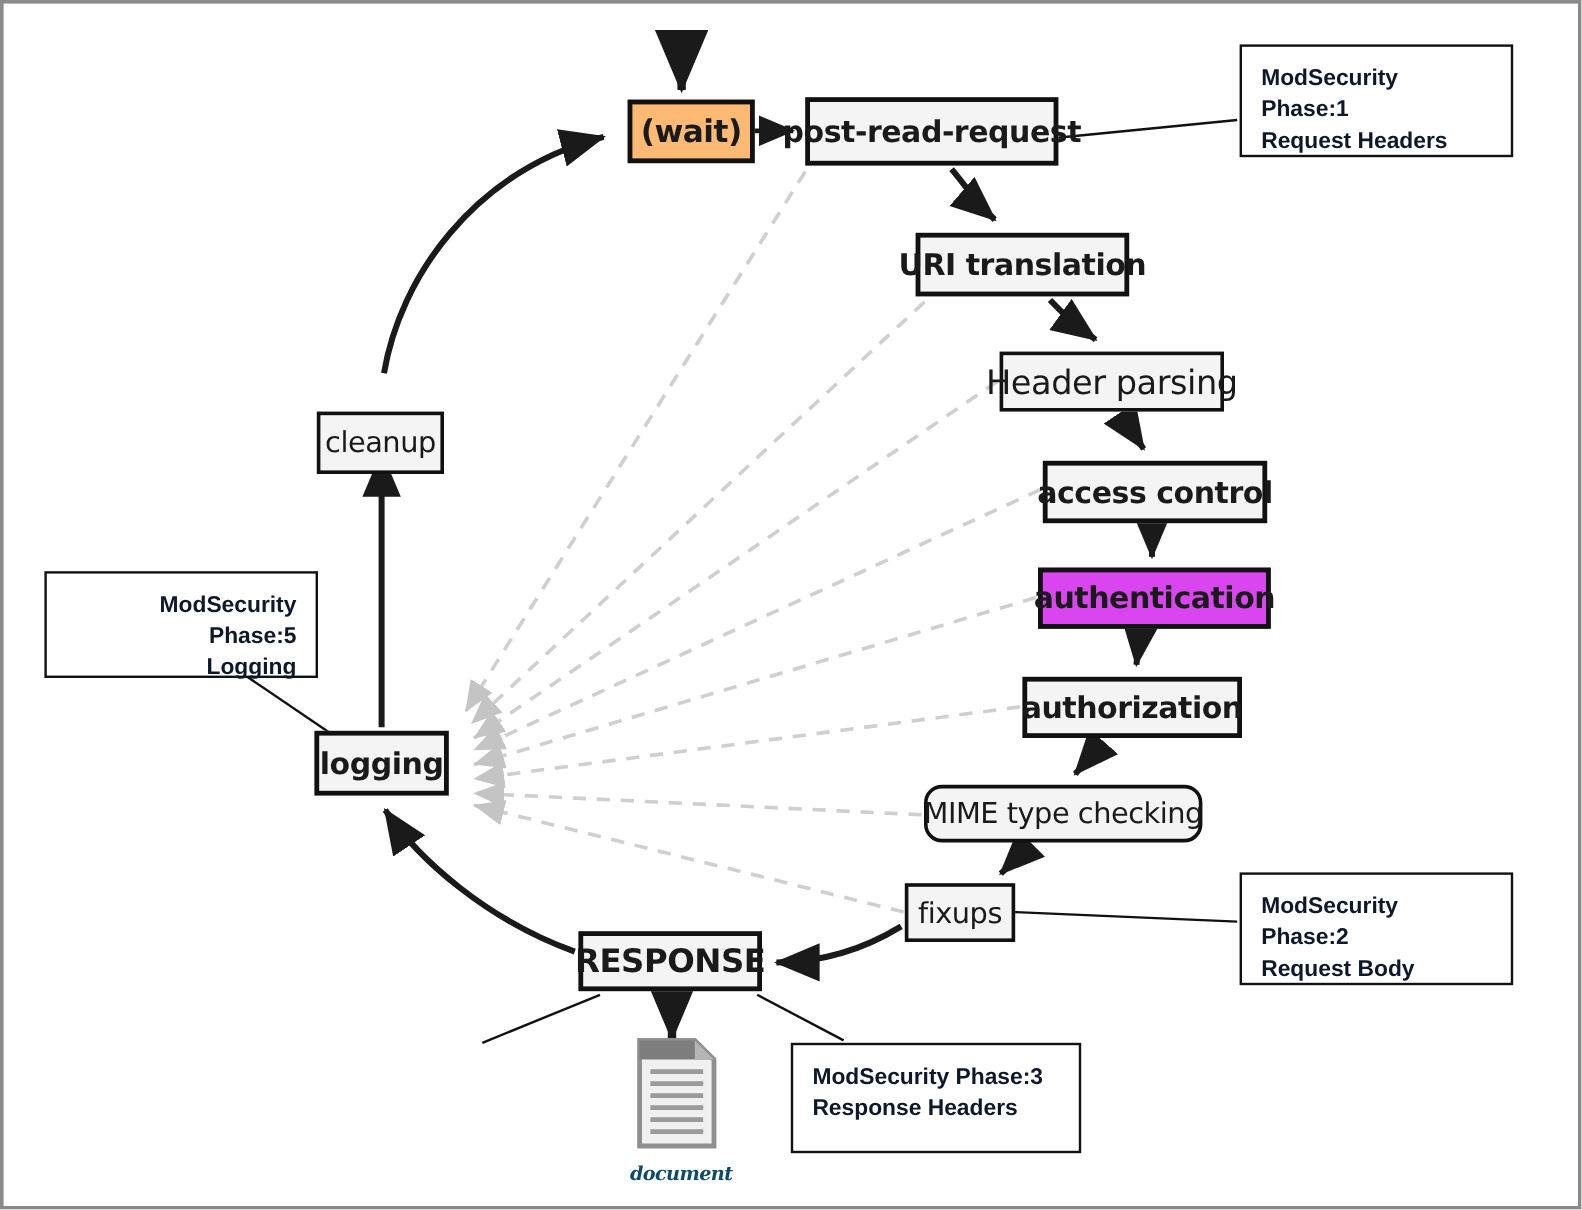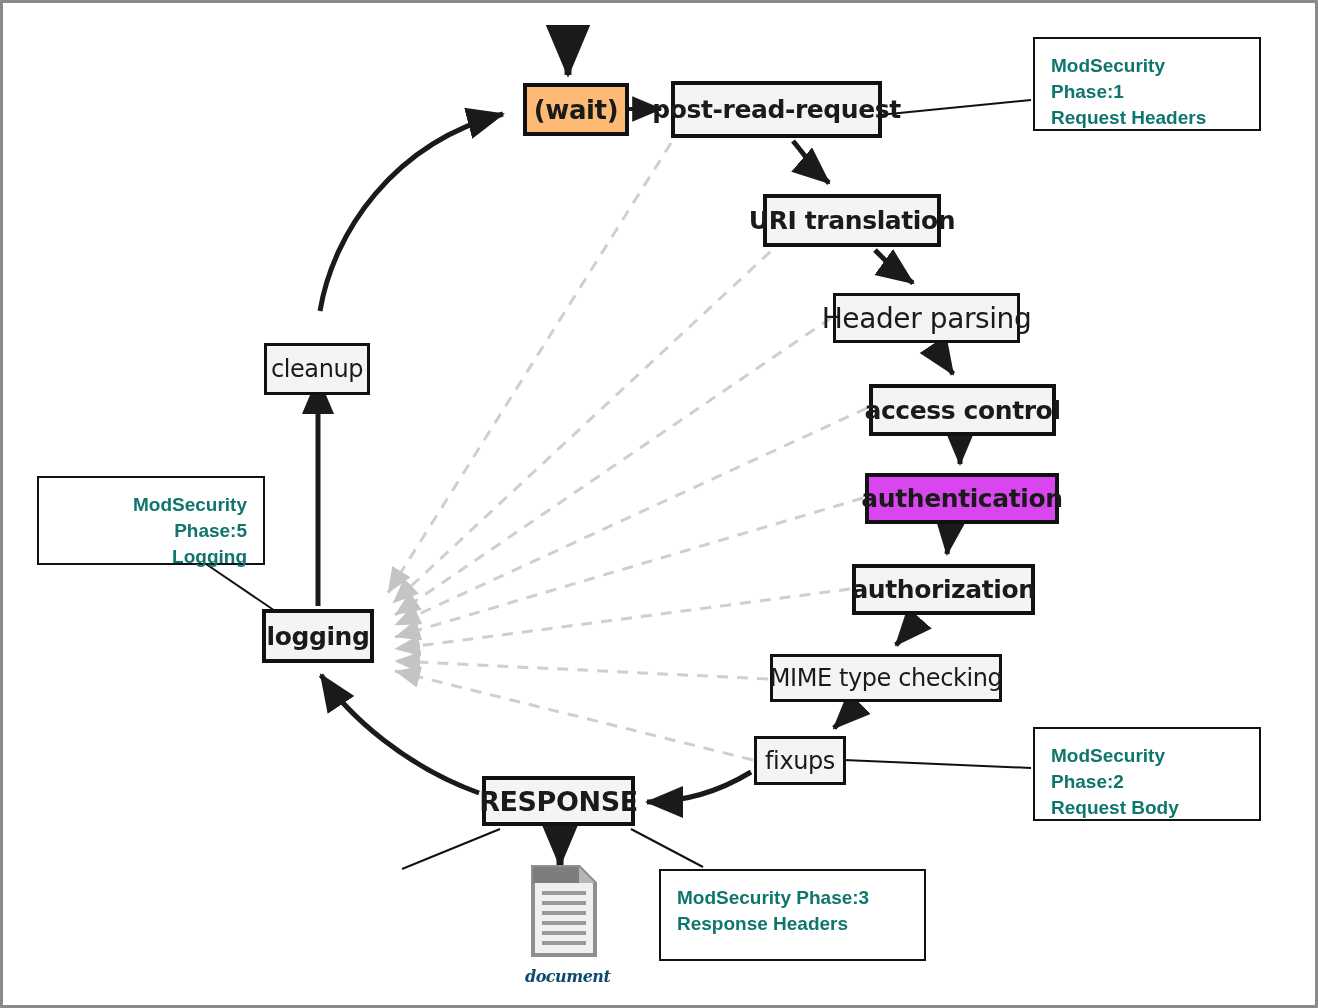--- a/index.html
+++ b/index.html
@@ -32,21 +32,21 @@
   }
   .node.light{border-width:3px;font-weight:400;}
   .node.heavy{font-weight:700;}
 
   
   .callout{
     position:absolute;
     box-sizing:border-box;
     background:#ffffff;
     border:2px solid #111111;
-    color:#0f766e;
+    color:#0f172a;
     font-family:"Liberation Sans", sans-serif;
     font-weight:700;
     font-size:19px;
     line-height:26px;
     padding:14px 16px;
     z-index:6;
   }
   .callout.right-align{text-align:right;}
 
   
@@ -130,39 +130,39 @@
     </g>
   </svg>
 
   <div class="node heavy" style="left: 520px; top: 80px; width: 106px; height: 53px; font-size: 26px; background: #fdba74; border-color: rgb(17, 17, 17);">(wait)</div>
   <div class="node heavy" style="left: 668px; top: 78px; width: 211px; height: 57px; font-size: 25px; background: rgb(244, 244, 244); border-color: rgb(17, 17, 17);">post-read-request</div>
   <div class="node heavy" style="left: 760px; top: 191px; width: 178px; height: 53px; font-size: 25px; background: rgb(244, 244, 244); border-color: rgb(17, 17, 17);">URI translation</div>
   <div class="node light" style="left: 830px; top: 290px; width: 187px; height: 50px; font-size: 28px; background: rgb(244, 244, 244); border-color: rgb(17, 17, 17);">Header parsing</div>
   <div class="node heavy" style="left: 866px; top: 381px; width: 187px; height: 52px; font-size: 25px; background: rgb(244, 244, 244); border-color: rgb(17, 17, 17);">access control</div>
   <div class="node heavy" style="left: 862px; top: 470px; width: 194px; height: 51px; font-size: 25px; background: #d946ef; border-color: rgb(17, 17, 17);">authentication</div>
   <div class="node heavy" style="left: 849px; top: 561px; width: 183px; height: 51px; font-size: 25px; background: rgb(244, 244, 244); border-color: rgb(17, 17, 17);">authorization</div>
-  <div class="node light" style="left: 767px; top: 651px; width: 232px; height: 48px; font-size: 24px; background: rgb(244, 244, 244); border-color: rgb(17, 17, 17);">MIME type checking</div>
+  <div class="node light" style="left: 767px; top: 651px; width: 232px; height: 48px; font-size: 24px; background: rgb(244, 244, 244); border-color: rgb(17, 17, 17); border-radius: 15px;">MIME type checking</div>
   <div class="node light" style="left: 751px; top: 733px; width: 92px; height: 49px; font-size: 24px; background: rgb(244, 244, 244); border-color: rgb(17, 17, 17);">fixups</div>
   <div class="node heavy" style="left: 479px; top: 773px; width: 153px; height: 50px; font-size: 27px; background: rgb(244, 244, 244); border-color: rgb(17, 17, 17);">RESPONSE</div>
   <div class="node heavy" style="left: 259px; top: 606px; width: 112px; height: 54px; font-size: 25px; background: rgb(244, 244, 244); border-color: rgb(17, 17, 17);">logging</div>
   <div class="node light" style="left: 261px; top: 311px; width: 106px; height: 52px; font-size: 24px; background: rgb(244, 244, 244); border-color: rgb(17, 17, 17); margin-top: 29px;">cleanup</div>
 
   <div class="callout" style="left: 1030px; top: 34px; width: 228px; height: 94px;">
     <div>ModSecurity Phase:1</div>
     <div>Request Headers</div>
   </div>
   <div class="callout right-align" style="left: 34px; top: 473px; width: 228px; height: 89px;">
     <div>ModSecurity Phase:5</div>
     <div>Logging</div>
   </div>
   <div class="callout" style="left: 1030px; top: 724px; width: 228px; height: 94px;">
     <div>ModSecurity Phase:2</div>
     <div>Request Body</div>
   </div>
-  <div class="callout" style="left: 656px; top: 866px; width: 267px; height: 92px;">
+  <div class="callout" style="left: 656px; top: 866px; width: 242px; height: 92px;">
     <div>ModSecurity Phase:3</div>
     <div>Response Headers</div>
   </div>
 
   <div id="doc-icon-wrap" style="left: 522px; top: 862px; width: 78px;">
     <svg width="78" height="96" viewBox="0 0 78 96" xmlns="http://www.w3.org/2000/svg">
       <path d="M8,2 L54,2 L70,18 L70,90 L8,90 Z" fill="#f0f0f0" stroke="#8f8f8f" stroke-width="4"></path>
       <path d="M8,2 L54,2 L70,18 L8,18 Z" fill="#7d7d7d"></path>
       <path d="M54,2 L70,18 L54,18 Z" fill="#b5b5b5"></path>
       <g stroke="#9a9a9a" stroke-width="4">

